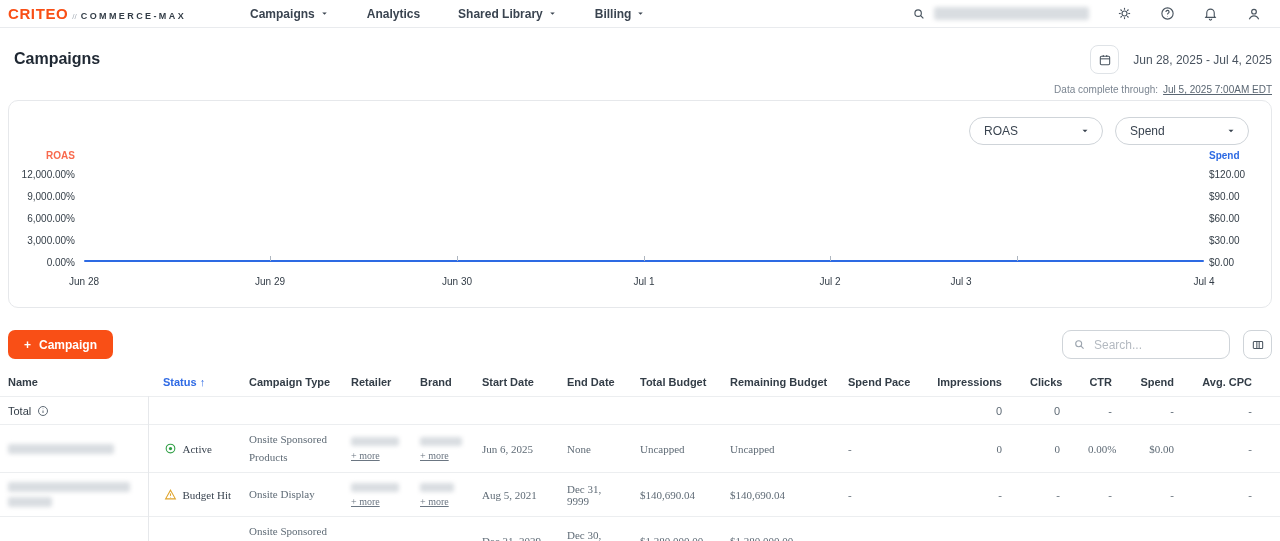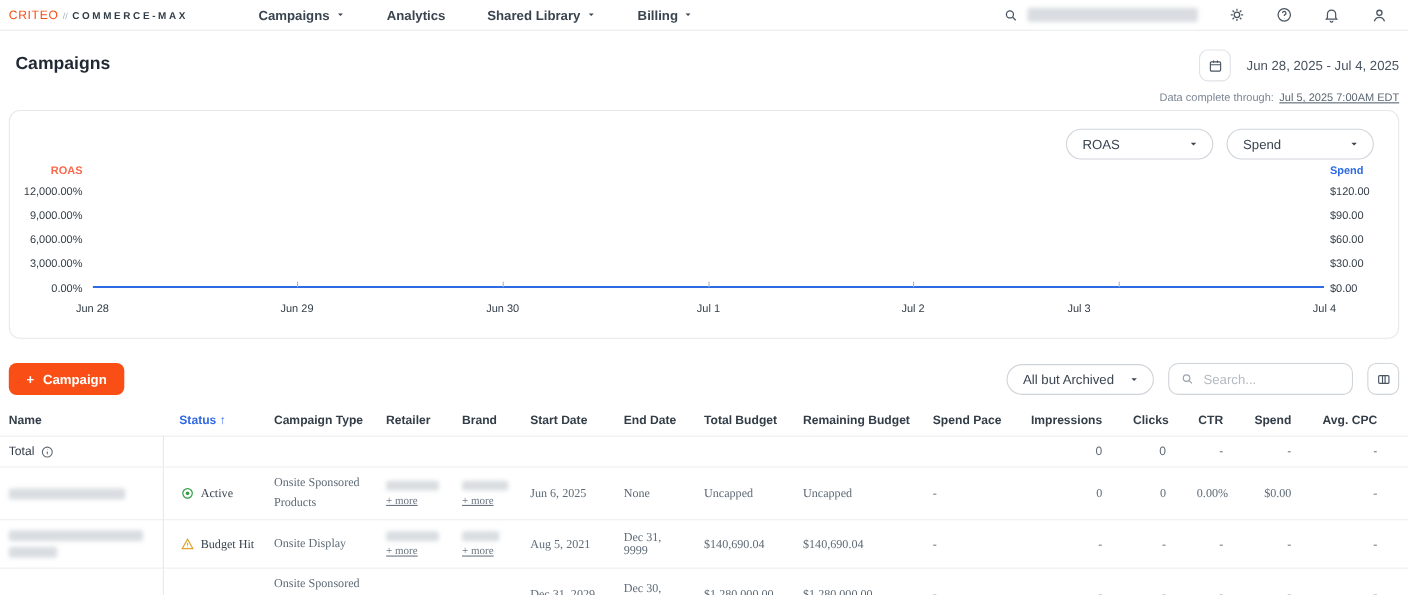--- a/index.html
+++ b/index.html
@@ -5,21 +5,21 @@
   * { margin:0; padding:0; box-sizing:border-box; }
   html,body { width:1280px; height:541px; overflow:hidden; background:#fff;
     font-family:"Liberation Sans", sans-serif; color:#333d47; }
   svg { display:block; }
 
   
   .topnav { position:absolute; top:0; left:0; right:0; height:28px;
     display:flex; align-items:center; padding:0 18px 0 8px;
     border-bottom:1px solid #e9ebee; background:#fff; z-index:5; }
   .logo { display:flex; align-items:baseline; gap:4px; cursor:pointer; }
-  .logo-primary { color:#f94f16; font-weight:400; font-size:11px; letter-spacing:.6px; }
+  .logo-primary { color:#f94f16; font-weight:700; font-size:15px; letter-spacing:.6px; }
   .logo-sep { color:#a6aeb7; font-size:8px; }
   .logo-secondary { color:#333d47; font-weight:700; font-size:9px; letter-spacing:2.4px; }
   .nav-menu { display:flex; gap:38px; margin-left:64px; }
   .nav-item { display:flex; align-items:center; gap:5px; font-size:12px; font-weight:600;
     color:#3a4450; cursor:pointer; }
   .nav-right { margin-left:auto; display:flex; align-items:center; gap:28px; }
   .nav-search { display:flex; align-items:center; gap:8px; }
   .redact { background:#d9dde1; border-radius:2px; filter:blur(2px); }
   .nav-search .redact { width:155px; height:13px; }
   .nav-icon { color:#4a5560; cursor:pointer; }
@@ -232,38 +232,30 @@
   <div class="plot-tick" style="left:448px"></div>
   <div class="plot-tick" style="left:635px"></div>
   <div class="plot-tick" style="left:821px"></div>
   <div class="plot-tick" style="left:1008px"></div>
 
   <div class="x-label" style="left:75px">Jun 28</div>
   <div class="x-label" style="left:261px">Jun 29</div>
   <div class="x-label" style="left:448px">Jun 30</div>
   <div class="x-label" style="left:635px">Jul 1</div>
   <div class="x-label" style="left:821px">Jul 2</div>
-  <div class="x-label" style="left:972px">Jul 3</div>
+  <div class="x-label" style="left:952px">Jul 3</div>
   <div class="x-label" style="left:1195px">Jul 4</div>
 </div>
 
 <div class="toolbar">
   <button class="btn-campaign">
     <span>+</span>
     <span>Campaign</span>
   </button>
   <div class="toolbar-right">
-    <div class="pill-select filter-select">
-      <span>All but Archived</span>
-      <span class="caret">
-        <svg width="10" height="10" viewBox="0 0 24 24">
-            <path d="M6 9l6 6 6-6z" fill="currentColor"></path>
-          </svg>
-      </span>
-    </div>
     <div class="search-box">
       <span>
         <svg width="13" height="13" viewBox="0 0 24 24" fill="none" stroke="currentColor" stroke-width="2">
             <circle cx="10.5" cy="10.5" r="5.5"></circle>
             <line x1="14.8" y1="14.8" x2="19.5" y2="19.5"></line>
           </svg>
       </span>
       <input type="text" placeholder="Search..." style="">
     </div>
     <button class="btn-columns">

